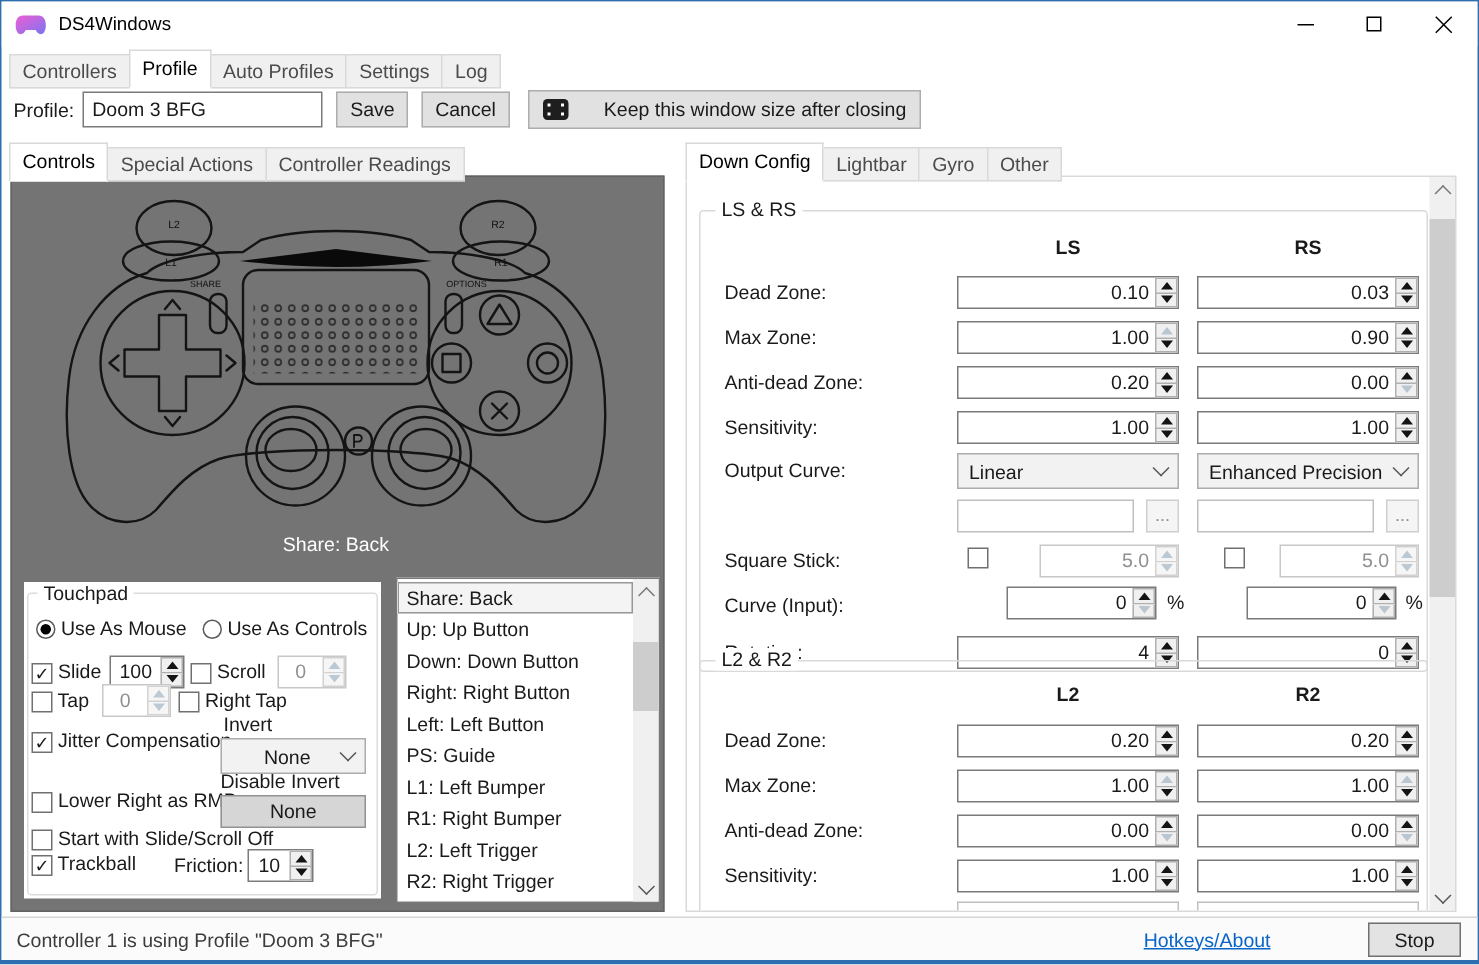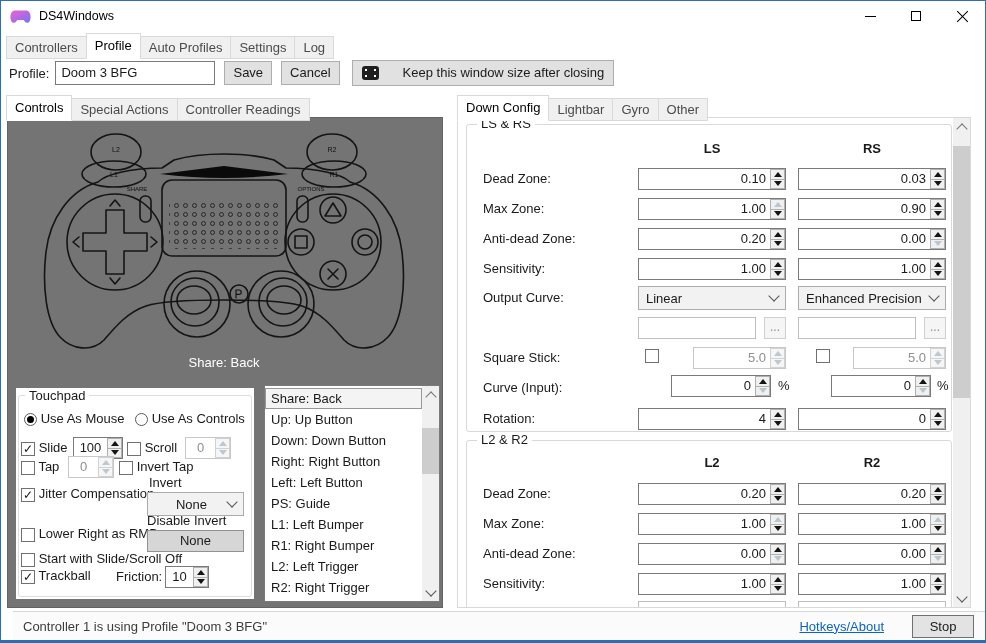--- a/index.html
+++ b/index.html
@@ -92,22 +92,22 @@
   .row-lab{position:absolute;left:16px;height:22px;line-height:22px;white-space:nowrap;}
   .f1{left:171px;width:148px;}
   .f2{left:331px;width:148px;}
   .ctext{position:absolute;height:22px;box-sizing:border-box;border:1px solid #bfbfbf;background:#fff;}
   .browse{position:absolute;width:22px;height:22px;box-sizing:border-box;border:1px solid #cfcfcf;background:#f5f5f5;
           color:#8d8d8d;text-align:center;line-height:18px;font-size:12px;}
   .pct{position:absolute;height:22px;line-height:22px;}
   .rp-scroll{position:absolute;right:0;top:0;width:17px;height:489px;background:#f0f0f0;}
 
   
-  .statusbar{position:absolute;left:12px;right:0;bottom:0;height:29px;background:#fbfbfb;border-top:1px solid #d6d6d6;
-    display:flex;align-items:center;padding:0 10px;box-sizing:border-box;}
+  .statusbar{position:absolute;left:0;right:0;bottom:0;height:29px;background:#fbfbfb;border-top:1px solid #d6d6d6;
+    display:flex;align-items:center;padding:0 10px;box-sizing:border-box;gap:37px;}
   .status-text{color:#3c3c3c;}
   .link{margin-left:auto;color:#0864c8;text-decoration:underline;}
   .stop-btn{margin-left:28px;margin-right:1px;width:62px;height:23px;line-height:21px;box-sizing:border-box;
     text-align:center;background:#e3e3e3;border:1px solid #707070;}
 </style>
 </head>
 <body>
 
 <div class="window">
 
@@ -283,21 +283,21 @@
             <div class="sbtn">
               <i class="tu"></i>
             </div>
             <div class="sbtn">
               <i class="td"></i>
             </div>
           </div>
       </div>
       <span class="abs" style="left:103px;top:71px;">
         <span class="cb"></span>
-        <span>Invert Tap</span>
+        <span>Right Tap</span>
       </span>
 
       <span class="abs" style="left:5px;top:98px;">
         <span class="cb"><span>✓</span></span>
         <span>Jitter Compensation</span>
       </span>
       <span class="abs" style="left:133px;top:87px;">Invert</span>
       <div class="combo" style="left:131px;top:104px;width:97px;">
         <span class="cl" style="text-align:center;">None</span>
         <span class="chev-d"></span>
@@ -359,21 +359,21 @@
 
   <div class="tabstrip" style="top:94px;left:456px;">
     <div class="tab active">Down Config</div>
     <div class="tab">Lightbar</div>
     <div class="tab">Gyro</div>
     <div class="tab">Other</div>
   </div>
 
   <div class="right-panel">
 
-    <div class="group" style="top:6px;height:308px;padding-left:28px;">
+    <div class="group" style="top:22px;height:308px;padding-left:28px;">
       <span class="g-title">LS &amp; RS</span>
       <span class="col-h c1 f1" style="top:16px;">LS</span>
       <span class="col-h c2 f2" style="top:16px;">RS</span>
 
       <span class="row-lab" style="top:43px;">Dead Zone:</span>
       <div class="num f1" style="top:43px;">
         <div class="nv">0.10</div>
         <div class="spin">
             <div class="sbtn">
               <i class="tu"></i>

